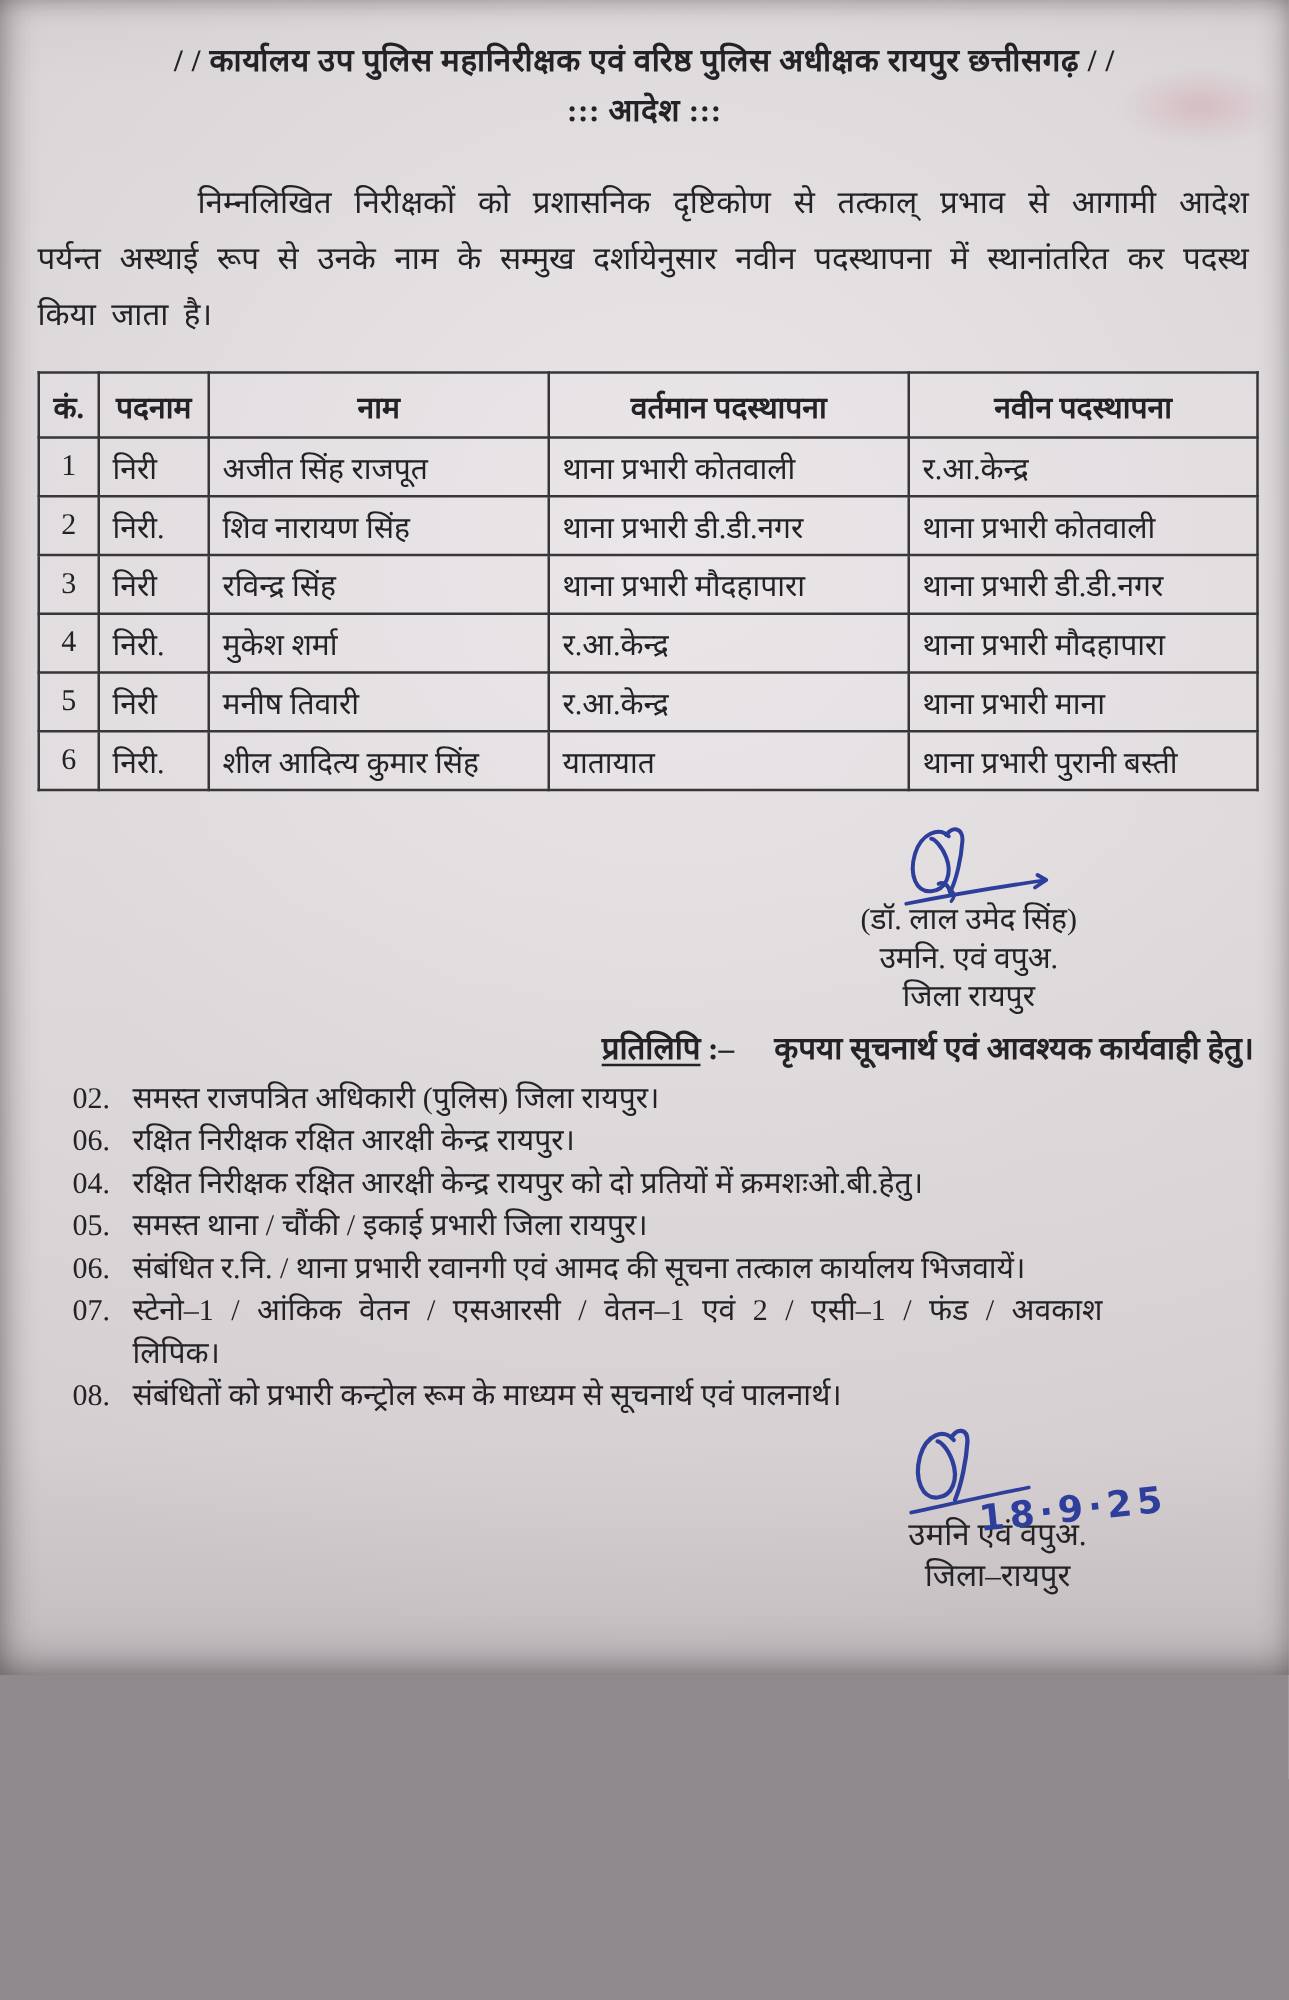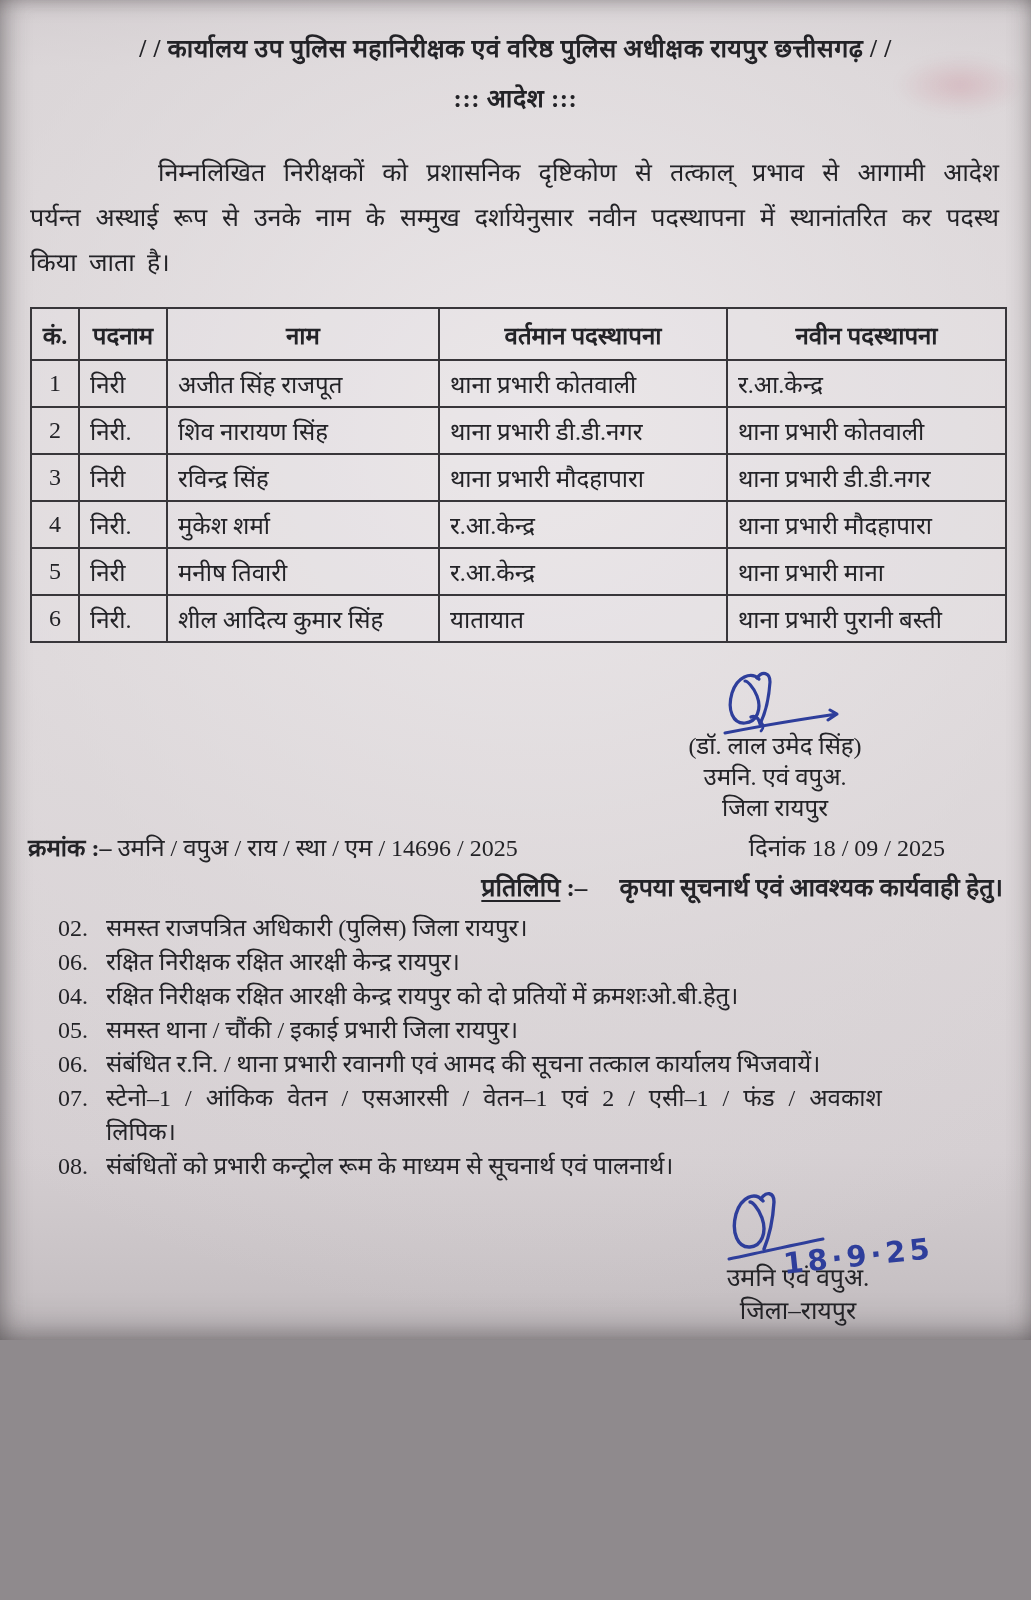--- a/index.html
+++ b/index.html
@@ -30,21 +30,21 @@
   
   .stamp-smudge {
     position: absolute; left: 895px; top: 55px; width: 130px; height: 60px;
     background: radial-gradient(ellipse at center, rgba(190,90,110,0.22) 0%, rgba(190,90,110,0) 70%);
     filter: blur(4px);
     pointer-events: none;
   }
 
   .hdr { text-align: center; font-weight: bold; font-size: 25px; letter-spacing: 0.5px; }
   .hdr-office { margin-top: 6px; }
-  .hdr-order { margin-top: 16px; }
+  .hdr-order { margin-top: 6px; }
 
   .intro {
     margin: 36px 4px 0 2px;
     font-size: 25px;
     line-height: 45px;
     text-align: justify;
     text-indent: 128px;
     word-spacing: 6px;
   }
 
@@ -181,30 +181,20 @@
         <path class="pen" stroke-width="3.2" d="M44,10 C36,2 22,8 17,24 C12,41 18,55 30,54 C42,53 47,40 42,27 C38,17 32,12 30,12"></path>
         <path class="pen" stroke-width="3.2" d="M42,9 C47,2 55,3 55,13 C54,28 50,45 45,55 C44,49 40,46 36,48"></path>
         <path class="pen" stroke-width="2.6" d="M44,52 C48,54 50,58 46,62"></path>
         <path class="pen" stroke-width="3" d="M10,64 C40,58 88,50 122,45 L115,41 M122,45 L113,51"></path>
       </svg>
       <div class="line">(डॉ. लाल उमेद सिंह)</div>
       <div class="line">उमनि. एवं वपुअ.</div>
       <div class="line">जिला रायपुर</div>
     </div>
 
-    <div class="ref-row">
-      <div class="ref-left">
-        <span class="ref-label">क्रमांक :–</span>
-        <span>उमनि / वपुअ / राय / स्था / एम / 14696 / 2025</span>
-      </div>
-      <div class="ref-right">
-        <span>दिनांक</span>
-        <span>18 / 09 / 2025</span>
-      </div>
-    </div>
 
     <div class="copy-head">
       <span class="copy-word">प्रतिलिपि</span><span class="copy-sep">:–</span>
       <span class="copy-subject">कृपया सूचनार्थ एवं आवश्यक कार्यवाही हेतु।</span>
     </div>
 
     <ol class="copy-list">
       <li class="copy-item">
         <span class="no">02.</span>
         <span class="txt">समस्त राजपत्रित अधिकारी (पुलिस) जिला रायपुर।</span>

